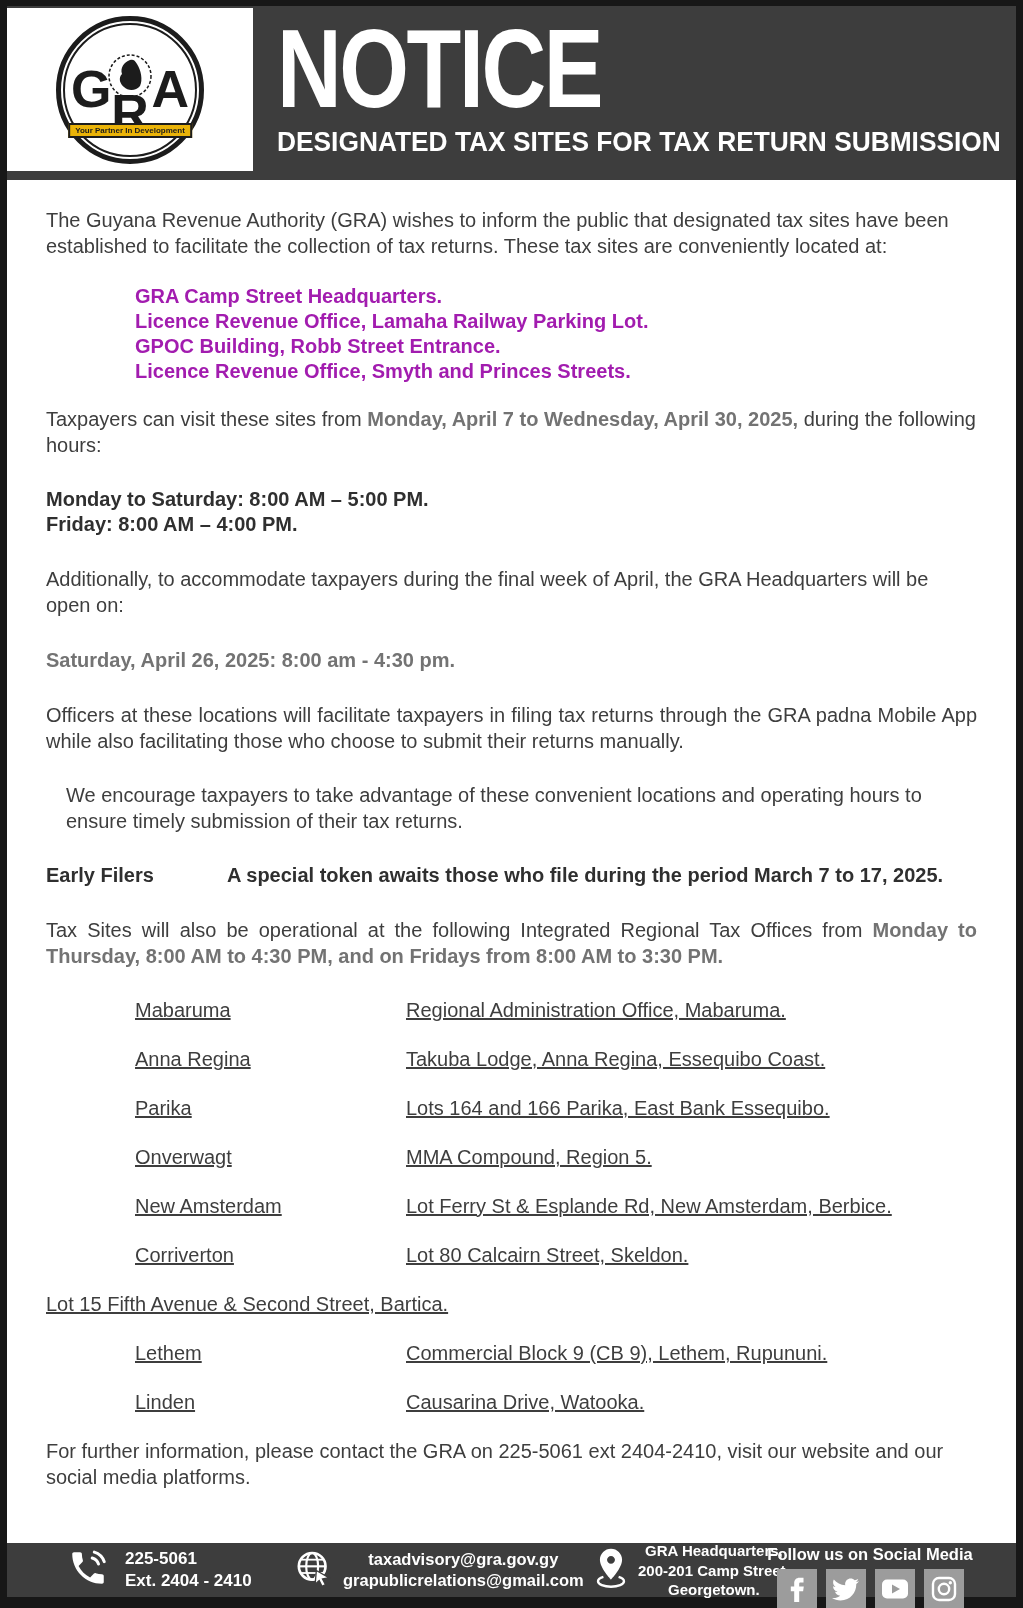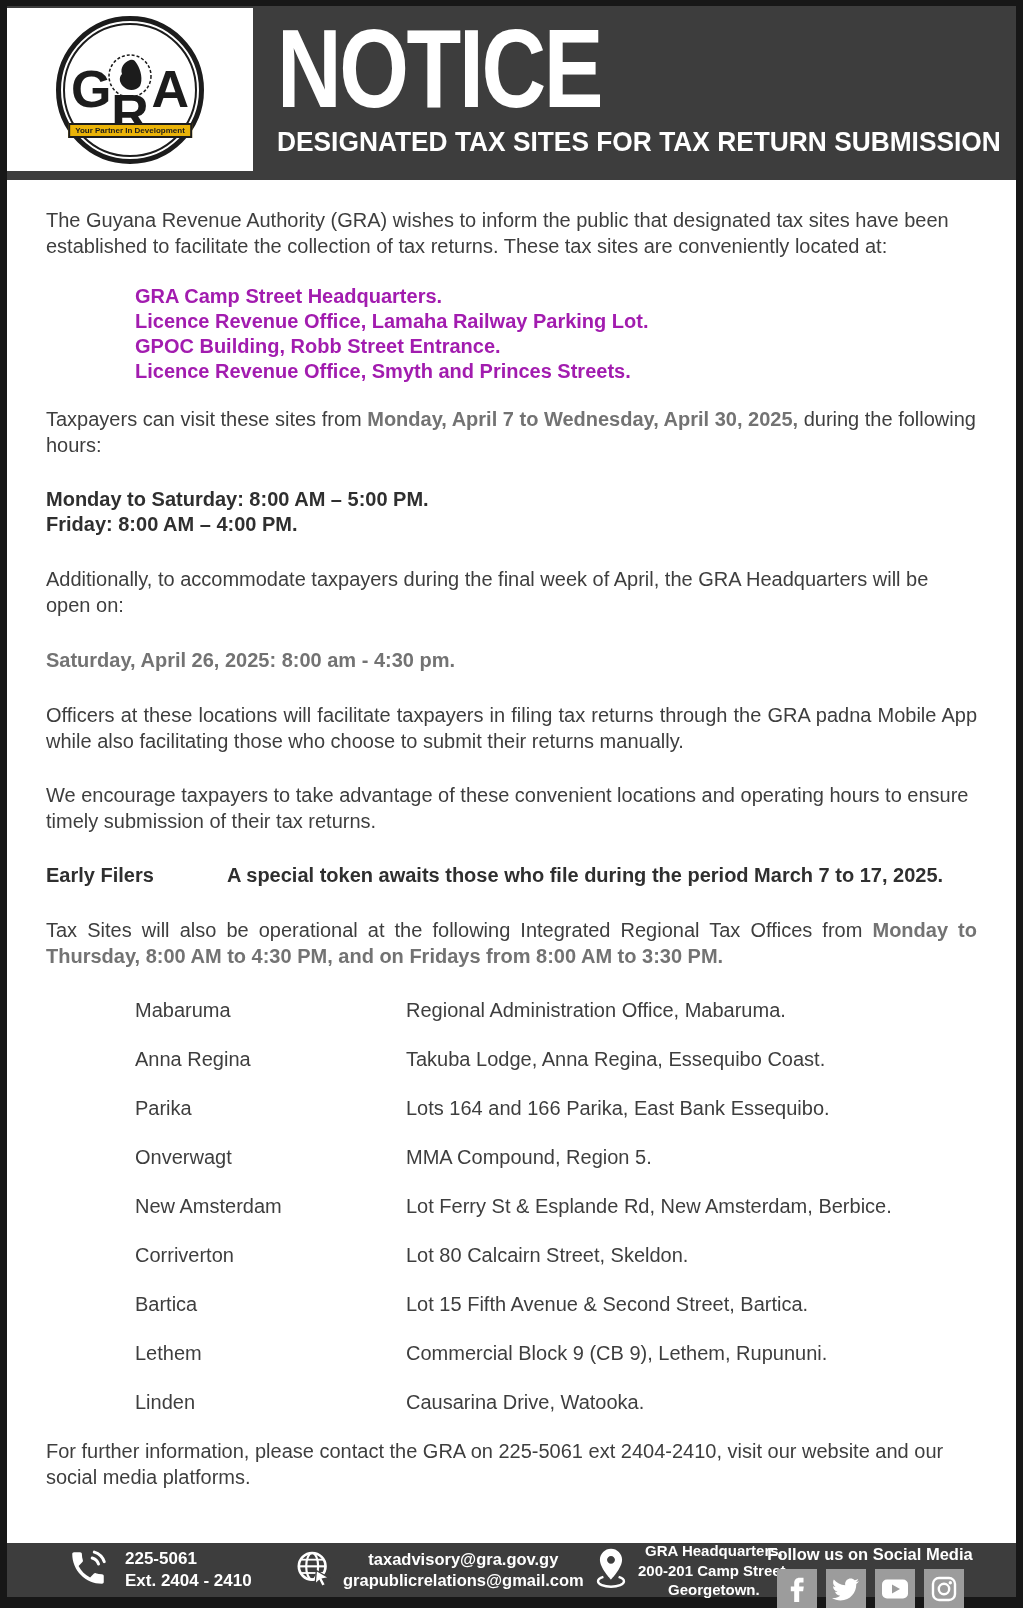--- a/index.html
+++ b/index.html
@@ -56,27 +56,27 @@
   
   .doc {
     flex:1; padding:27px 39px 0 39px;
     color:#3e3e3e; font-size:20px; line-height:26px;
   }
   .para { margin-bottom:0; }
   .just { text-align:justify; }
   b, .bold { color:#737373; }
   .site-list { margin:25px 0 0 89px; line-height:25px; font-weight:bold; color:#a21caf; list-style:none; }
   .mt22 { margin-top:22px; }
-  .mt28 { margin-top:28px; }
+  .mt28 { margin-top:28px;margin-left:20px; }
   .mt29 { margin-top:29px; }
   .hours { margin-top:29px; font-weight:bold; color:#2f2f2f; line-height:25px; }
   .early { display:flex; margin-top:28px; font-weight:bold; color:#2f2f2f; }
   .early .lbl { width:181px; flex:none; }
   .offices { margin-top:28px; }
-  .office-row { display:flex; margin-bottom:23px; }
+  .office-row { display:flex; margin-bottom:23px;text-decoration:underline; }
   .office-row .loc { width:271px; flex:none; margin-left:89px; }
   .office-row .addr { flex:1; }
 
   
   .footer {
     flex:none; height:54px; background:#3d3d3d; position:relative; color:#fff;
   }
   .fgroup { position:absolute; display:flex; align-items:center; }
   .f-phone { left:60px; top:50%; transform:translateY(-50%); gap:16px; }
   .f-phone .txt { font-weight:bold; font-size:17px; line-height:1.3; }
@@ -172,21 +172,20 @@
           </div>
         <div class="office-row">
             <span class="loc">New Amsterdam</span>
             <span class="addr">Lot Ferry St &amp; Esplande Rd, New Amsterdam, Berbice.</span>
           </div>
         <div class="office-row">
             <span class="loc">Corriverton</span>
             <span class="addr">Lot 80 Calcairn Street, Skeldon.</span>
           </div>
         <div class="office-row">
-            <span class="loc">Bartica</span>
             <span class="addr">Lot 15 Fifth Avenue &amp; Second Street, Bartica.</span>
           </div>
         <div class="office-row">
             <span class="loc">Lethem</span>
             <span class="addr">Commercial Block 9 (CB 9), Lethem, Rupununi.</span>
           </div>
         <div class="office-row">
             <span class="loc">Linden</span>
             <span class="addr">Causarina Drive, Watooka.</span>
           </div>

